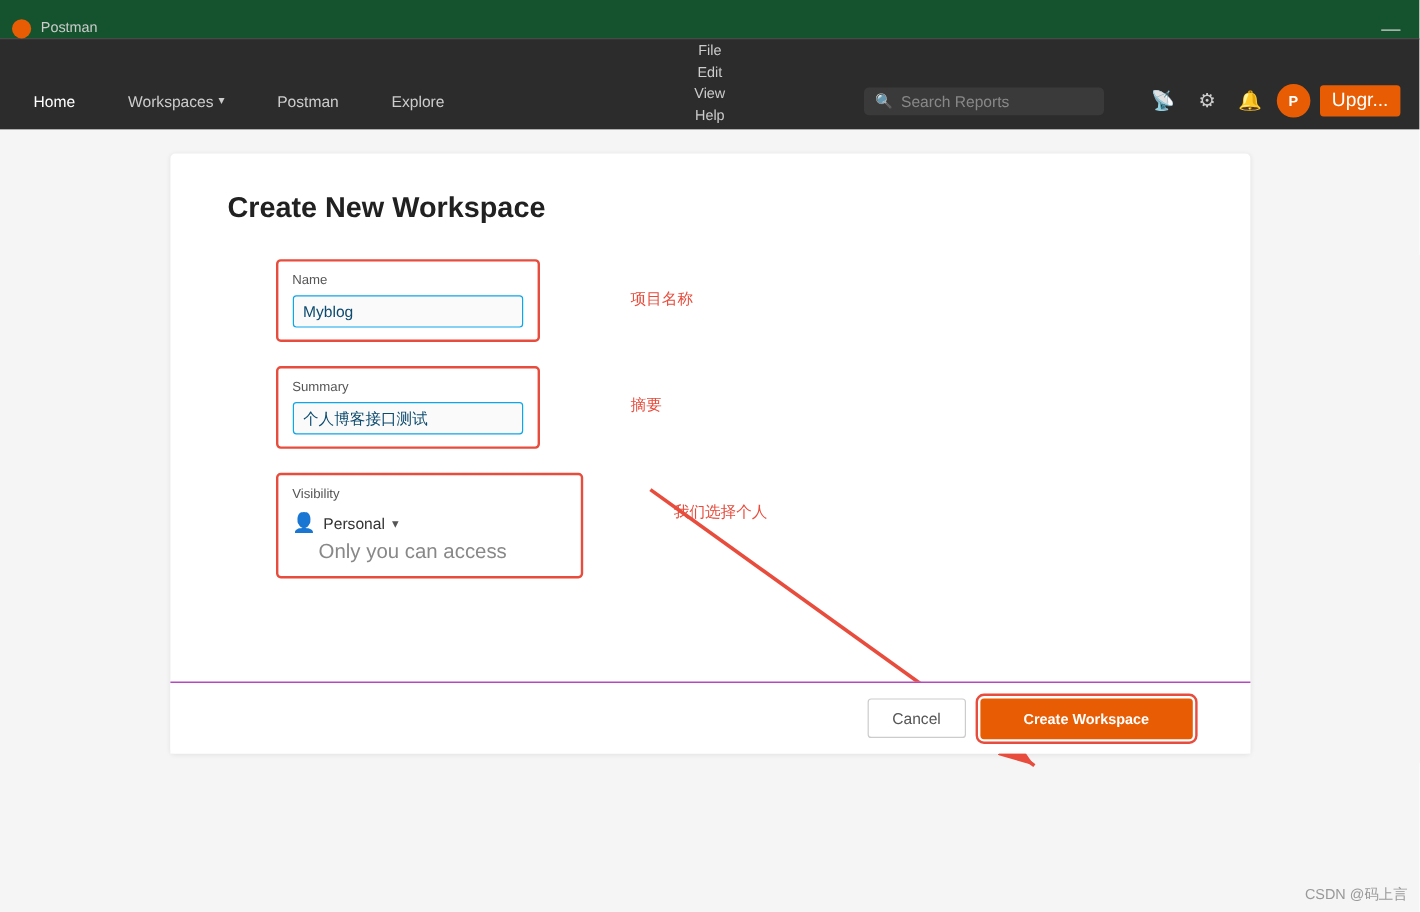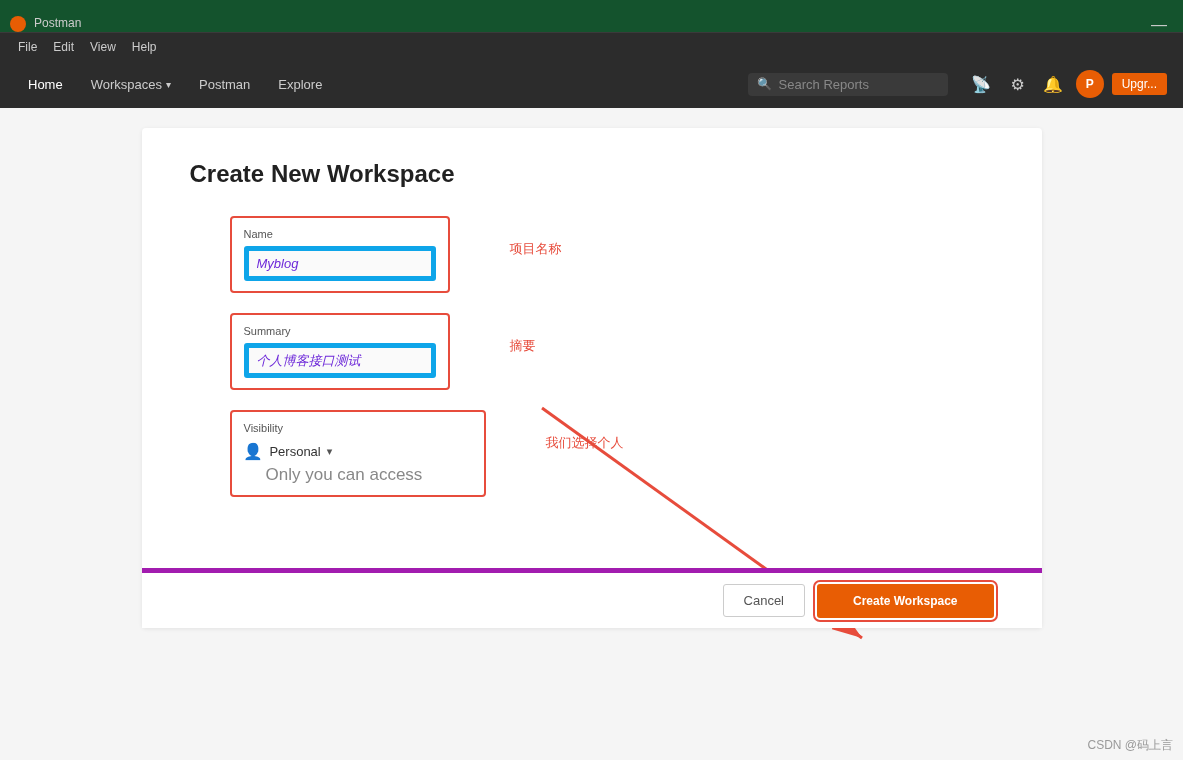--- a/index.html
+++ b/index.html
@@ -33,36 +33,37 @@
     }
 
     
     .menubar {
       height: 28px;
       background: #2c2c2c;
       display: flex;
       align-items: center;
       padding: 0 10px;
       border-top: 1px solid #3a3a3a;
+      flex-direction: column;
     }
     .menubar-item {
       color: #ccc;
       font-size: 12px;
       padding: 2px 8px;
       cursor: pointer;
     }
 
     
     .navbar {
       height: 48px;
       background: #2c2c2c;
       display: flex;
       align-items: center;
       padding: 0 16px;
-      gap: 4px;
+      gap: 20px;
     }
     .nav-item {
       color: #ccc;
       font-size: 13px;
       padding: 6px 12px;
       cursor: pointer;
       border-radius: 3px;
       display: flex;
       align-items: center;
       gap: 4px;
@@ -103,21 +104,21 @@
       border-radius: 50%;
       display: flex; align-items: center; justify-content: center;
       color: #fff;
       font-size: 12px;
       font-weight: bold;
       cursor: pointer;
     }
     .upgrade-btn {
       background: #e85d04;
       color: #fff;
-      font-size: 12px;
+      font-size: 16px;
       padding: 4px 10px;
       border-radius: 3px;
       cursor: pointer;
       white-space: nowrap;
     }
 
     
     .main {
       background: #f5f5f5;
       height: calc(760px - 30px - 28px - 48px);
@@ -140,48 +141,47 @@
       font-size: 24px;
       font-weight: 600;
       color: #212121;
       margin-bottom: 28px;
     }
 
     .form-row {
       display: flex;
       align-items: flex-start;
       margin-bottom: 20px;
-      gap: 12px;
+      gap: 28px;
       padding-left: 40px;
     }
 
     .form-field-box {
       border: 2px solid #e74c3c;
       border-radius: 4px;
       padding: 10px 12px;
       width: 220px;
       flex-shrink: 0;
     }
 
     .field-label {
       font-size: 11px;
       color: #555;
       margin-bottom: 6px;
     }
 
     .field-input {
       width: 100%;
-      border: 5px solid #0ea5e9;
+      border: 1px solid #0ea5e9;
       border-radius: 3px;
       padding: 5px 8px;
       font-size: 13px;
-      color: #6d28d9;
+      color: #0c4a6e;
       background: #fafafa;
       outline: none;
-      font-style: italic;
     }
 
     .field-hint {
       font-size: 13px;
       color: #e74c3c;
       padding-top: 24px;
       margin-left: 48px;
     }
 
     .visibility-box {
@@ -207,21 +207,21 @@
     .visibility-desc { font-size: 17px; color: #888; padding-left: 22px; }
 
     
     .bottom-bar {
       position: absolute;
       bottom: 0;
       left: 0;
       right: 0;
       height: 60px;
       background: #fff;
-      border-top: 5px solid #a21caf;
+      border-top: 1px solid #a21caf;
       display: flex;
       align-items: center;
       justify-content: flex-end;
       padding: 0 48px;
       gap: 12px;
     }
     .cancel-btn {
       background: #fff;
       border: 1px solid #ccc;
       color: #555;

